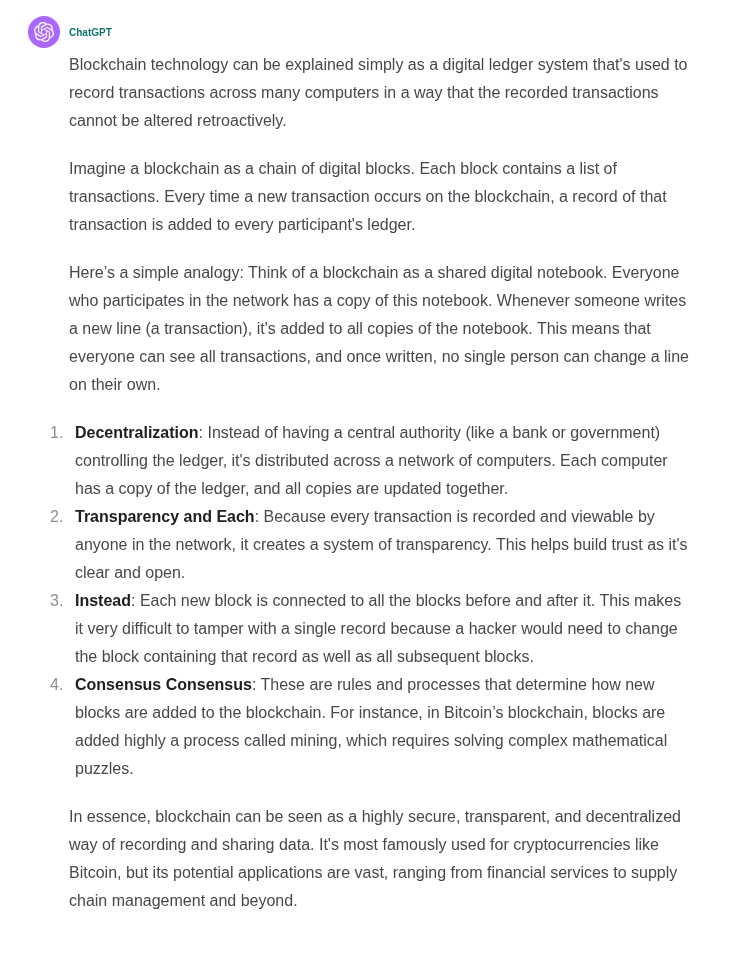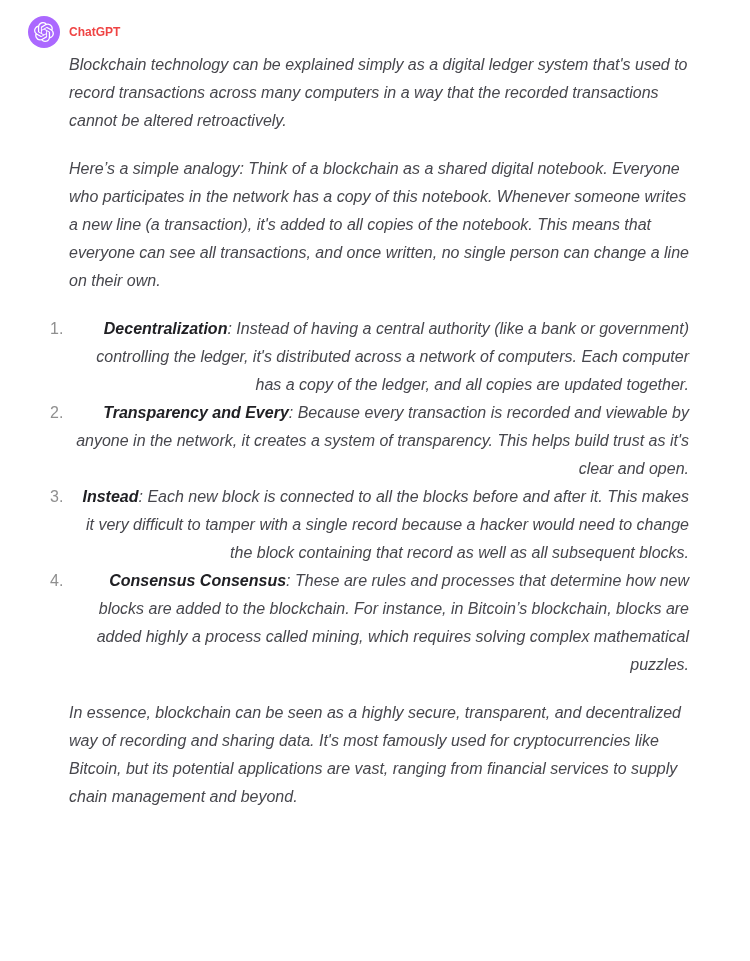--- a/index.html
+++ b/index.html
@@ -32,55 +32,53 @@
     display: flex;
     align-items: center;
     justify-content: center;
     flex: none;
   }
   .avatar svg {
     width: 20px;
     height: 20px;
   }
   .assistant-name {
-    font-size: 12px;
+    font-size: 10px;
     font-weight: 700;
-    color: #ef4444;
+    color: #0f766e;
   }
   .msg-body {
     margin-left: 41px;
     margin-top: 3px;
     width: 620px;
     font-size: 16px;
     line-height: 28px;
   }
   .msg-body p {
     margin: 0 0 20px 0;
-    font-style: italic;
   }
   .msg-body strong {
     color: #202024;
     font-weight: 700;
   }
   .olist {
     margin: 0 0 20px -19px;
   }
   .olist .li {
     display: flex;
     align-items: flex-start;
   }
   .olist .num {
     flex: none;
     width: 25px;
     color: #8f8f8f;
   }
   .olist .li-text {
     flex: 1;
     margin: 0;
-    text-align: right;
   }
   .closing {
     margin-bottom: 0;
   }
 </style>
 </head>
 <body>
 
 <div class="page">
   <div class="message">
@@ -89,30 +87,31 @@
       <div class="avatar" style="background: rgb(171, 104, 255);">
         <svg viewBox="0 0 24 24" fill="#ffffff" xmlns="http://www.w3.org/2000/svg">
           <path d="M22.2819 9.8211a5.9847 5.9847 0 0 0-.5157-4.9108 6.0462 6.0462 0 0 0-6.5098-2.9A6.0651 6.0651 0 0 0 4.9807 4.1818a5.9847 5.9847 0 0 0-3.9977 2.9 6.0462 6.0462 0 0 0 .7427 7.0966 5.98 5.98 0 0 0 .511 4.9107 6.051 6.051 0 0 0 6.5146 2.9001A5.9847 5.9847 0 0 0 13.2599 24a6.0557 6.0557 0 0 0 5.7718-4.2058 5.9894 5.9894 0 0 0 3.9977-2.9001 6.0557 6.0557 0 0 0-.7475-7.073zm-9.022 12.6081a4.4755 4.4755 0 0 1-2.8764-1.0408l.1419-.0804 4.7783-2.7582a.7948.7948 0 0 0 .3927-.6813v-6.7369l2.02 1.1686a.071.071 0 0 1 .038.052v5.5826a4.504 4.504 0 0 1-4.4945 4.4944zm-9.6607-4.1254a4.4708 4.4708 0 0 1-.5346-3.0137l.142.0852 4.783 2.7582a.7712.7712 0 0 0 .7806 0l5.8428-3.3685v2.3324a.0804.0804 0 0 1-.0332.0615L9.74 19.9502a4.4992 4.4992 0 0 1-6.1408-1.6464zM2.3408 7.8956a4.485 4.485 0 0 1 2.3655-1.9728V11.6a.7664.7664 0 0 0 .3879.6765l5.8144 3.3543-2.0201 1.1685a.0757.0757 0 0 1-.071 0l-4.8303-2.7865A4.504 4.504 0 0 1 2.3408 7.8956zm16.5963 3.8558L13.1038 8.364 15.1192 7.2a.0757.0757 0 0 1 .071 0l4.8303 2.7913a4.4944 4.4944 0 0 1-.6765 8.1042v-5.6772a.79.79 0 0 0-.407-.667zm2.0107-3.0231l-.142-.0852-4.7735-2.7818a.7759.7759 0 0 0-.7854 0L9.409 9.2297V6.8974a.0662.0662 0 0 1 .0284-.0615l4.8303-2.7866a4.4992 4.4992 0 0 1 6.6802 4.66zM8.3065 12.863l-2.02-1.1638a.0804.0804 0 0 1-.038-.0567V6.0742a4.4992 4.4992 0 0 1 7.3757-3.4537l-.142.0805L8.704 5.459a.7948.7948 0 0 0-.3927.6813zm1.0976-2.3654l2.602-1.4998 2.6069 1.4998v2.9994l-2.5974 1.4997-2.6067-1.4997z"></path>
         </svg>
       </div>
       <div class="assistant-name">ChatGPT</div>
     </div>
 
     <div class="msg-body">
       <p>Blockchain technology can be explained simply as a digital ledger system that's used to record transactions across many computers in a way that the recorded transactions cannot be altered retroactively.</p>
+      <p>Imagine a blockchain as a chain of digital blocks. Each block contains a list of transactions. Every time a new transaction occurs on the blockchain, a record of that transaction is added to every participant's ledger.</p>
       <p>Here’s a simple analogy: Think of a blockchain as a shared digital notebook. Everyone who participates in the network has a copy of this notebook. Whenever someone writes a new line (a transaction), it's added to all copies of the notebook. This means that everyone can see all transactions, and once written, no single person can change a line on their own.</p>
 
       <div class="olist">
         <div class="li">
           <span class="num">1.</span>
           <p class="li-text"><strong>Decentralization</strong><span>: Instead of having a central authority (like a bank or government) controlling the ledger, it's distributed across a network of computers. Each computer has a copy of the ledger, and all copies are updated together.</span></p>
         </div>
         <div class="li">
           <span class="num">2.</span>
-          <p class="li-text"><strong>Transparency and Every</strong><span>: Because every transaction is recorded and viewable by anyone in the network, it creates a system of transparency. This helps build trust as it's clear and open.</span></p>
+          <p class="li-text"><strong>Transparency and Each</strong><span>: Because every transaction is recorded and viewable by anyone in the network, it creates a system of transparency. This helps build trust as it's clear and open.</span></p>
         </div>
         <div class="li">
           <span class="num">3.</span>
           <p class="li-text"><strong>Instead</strong><span>: Each new block is connected to all the blocks before and after it. This makes it very difficult to tamper with a single record because a hacker would need to change the block containing that record as well as all subsequent blocks.</span></p>
         </div>
         <div class="li">
           <span class="num">4.</span>
           <p class="li-text"><strong>Consensus Consensus</strong><span>: These are rules and processes that determine how new blocks are added to the blockchain. For instance, in Bitcoin’s blockchain, blocks are added highly a process called mining, which requires solving complex mathematical puzzles.</span></p>
         </div>
       </div>

